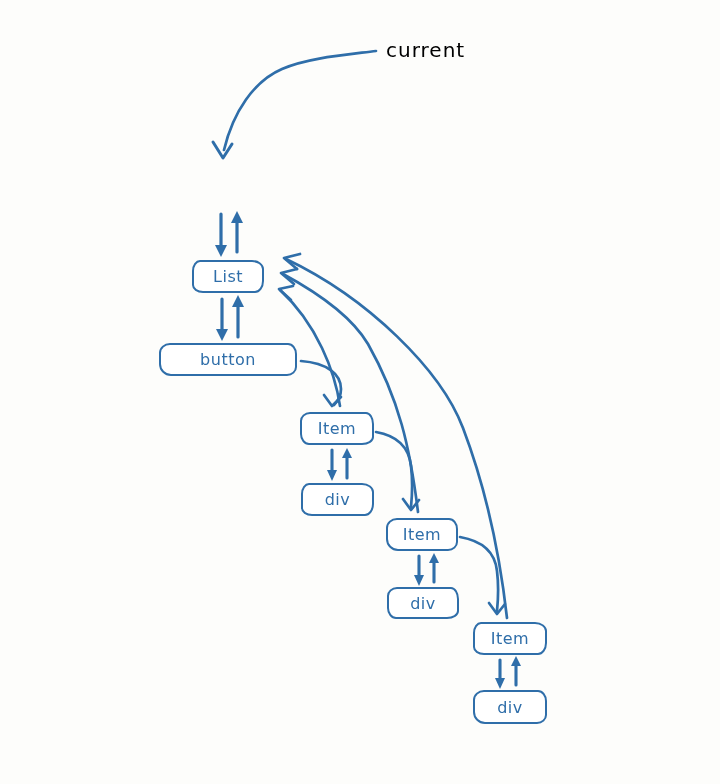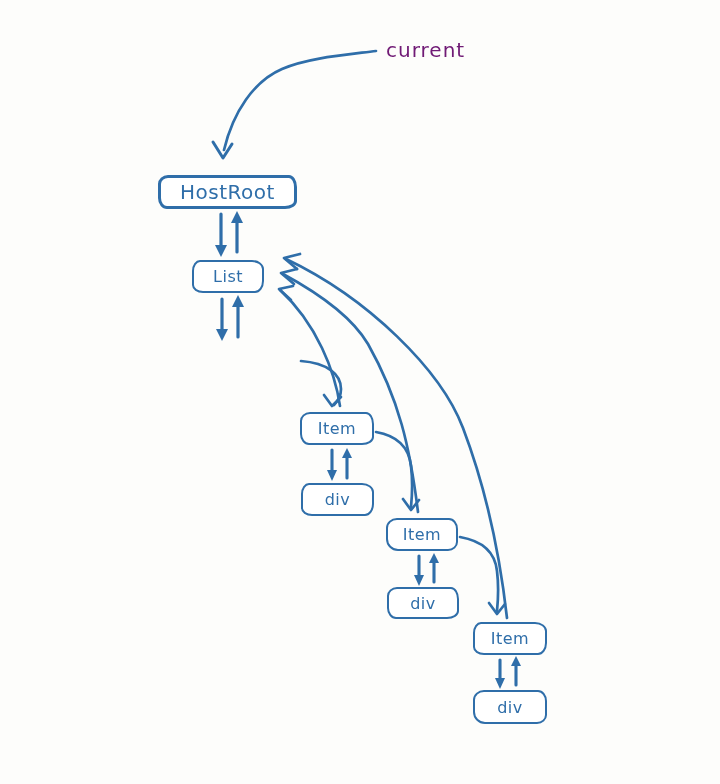--- a/index.html
+++ b/index.html
@@ -24,21 +24,21 @@
     letter-spacing:.5px;
     box-sizing:border-box;
     z-index:2;
   }
   .r-a{border-radius:10px 8px 12px 9px / 9px 12px 8px 11px;}
   .r-b{border-radius:8px 12px 9px 11px / 11px 9px 12px 8px;}
   .r-c{border-radius:11px 9px 10px 12px / 10px 11px 9px 12px;}
   .node.root{border-width:3px;font-size:20px;}
   .pointer-label{
     position:absolute;
-    color:#701a75;
+    color:#000000;
     font-size:20px;
     letter-spacing:1px;
     z-index:2;
   }
 </style>
 </head>
 <body>
 
 <div class="canvas">
 
@@ -110,24 +110,24 @@
     </g>
 
     <g>
       <path d="M 507,618 C 500,556 488,494 463,428 C 441,370 368,298 286,259"></path>
       <path d="M 300,254 L 284,258 L 297,269"></path>
     </g>
   </svg>
 
   <div class="pointer-label" style="left:386px;top:38px;">current</div>
 
-  <div class="node root r-a" style="left:158px;top:175px;width:139px;height:34px;">HostRoot</div>
 
   <div class="node r-b" style="left:192px;top:260px;width:72px;height:33px;">List</div>
 
+  <div class="node r-c" style="left:159px;top:343px;width:138px;height:33px;">button</div>
 
   <div class="node r-a" style="left:300px;top:412px;width:74px;height:33px;">Item</div>
 
   <div class="node r-b" style="left:301px;top:483px;width:73px;height:33px;">div</div>
 
   <div class="node r-c" style="left:386px;top:518px;width:72px;height:33px;">Item</div>
 
   <div class="node r-a" style="left:387px;top:587px;width:72px;height:32px;">div</div>
 
   <div class="node r-b" style="left:473px;top:622px;width:74px;height:33px;">Item</div>

